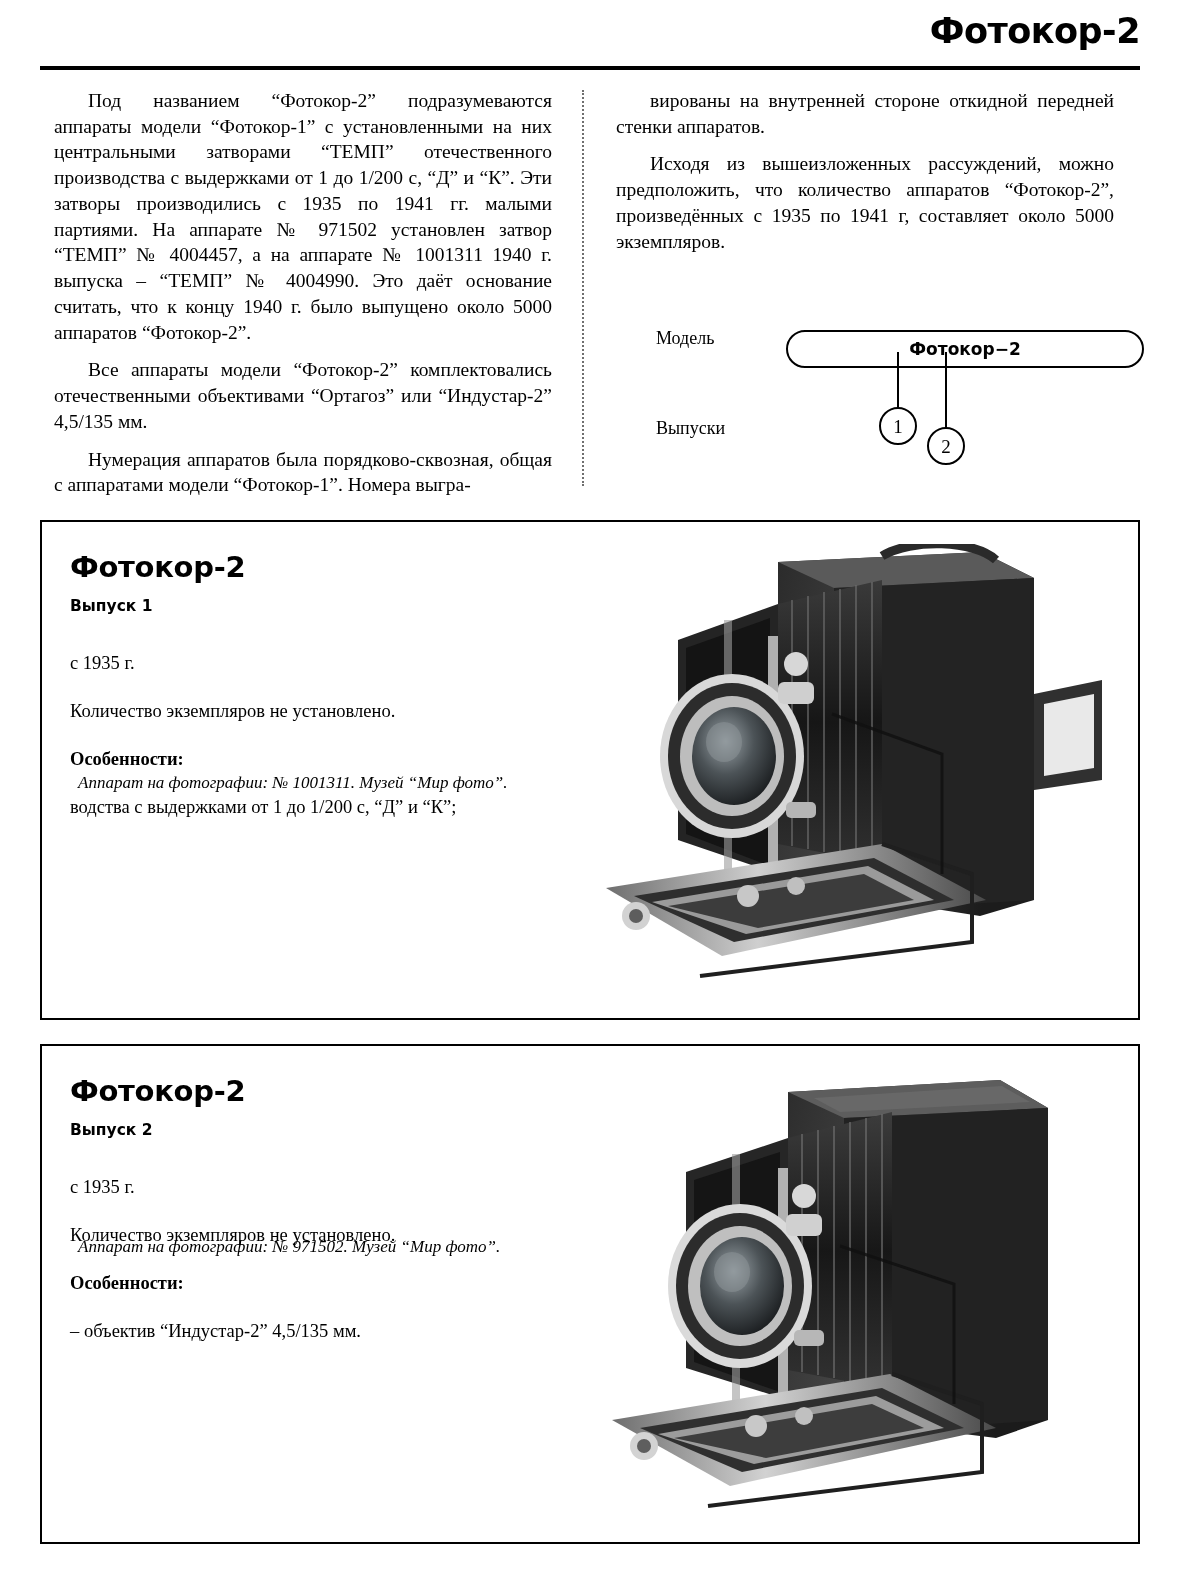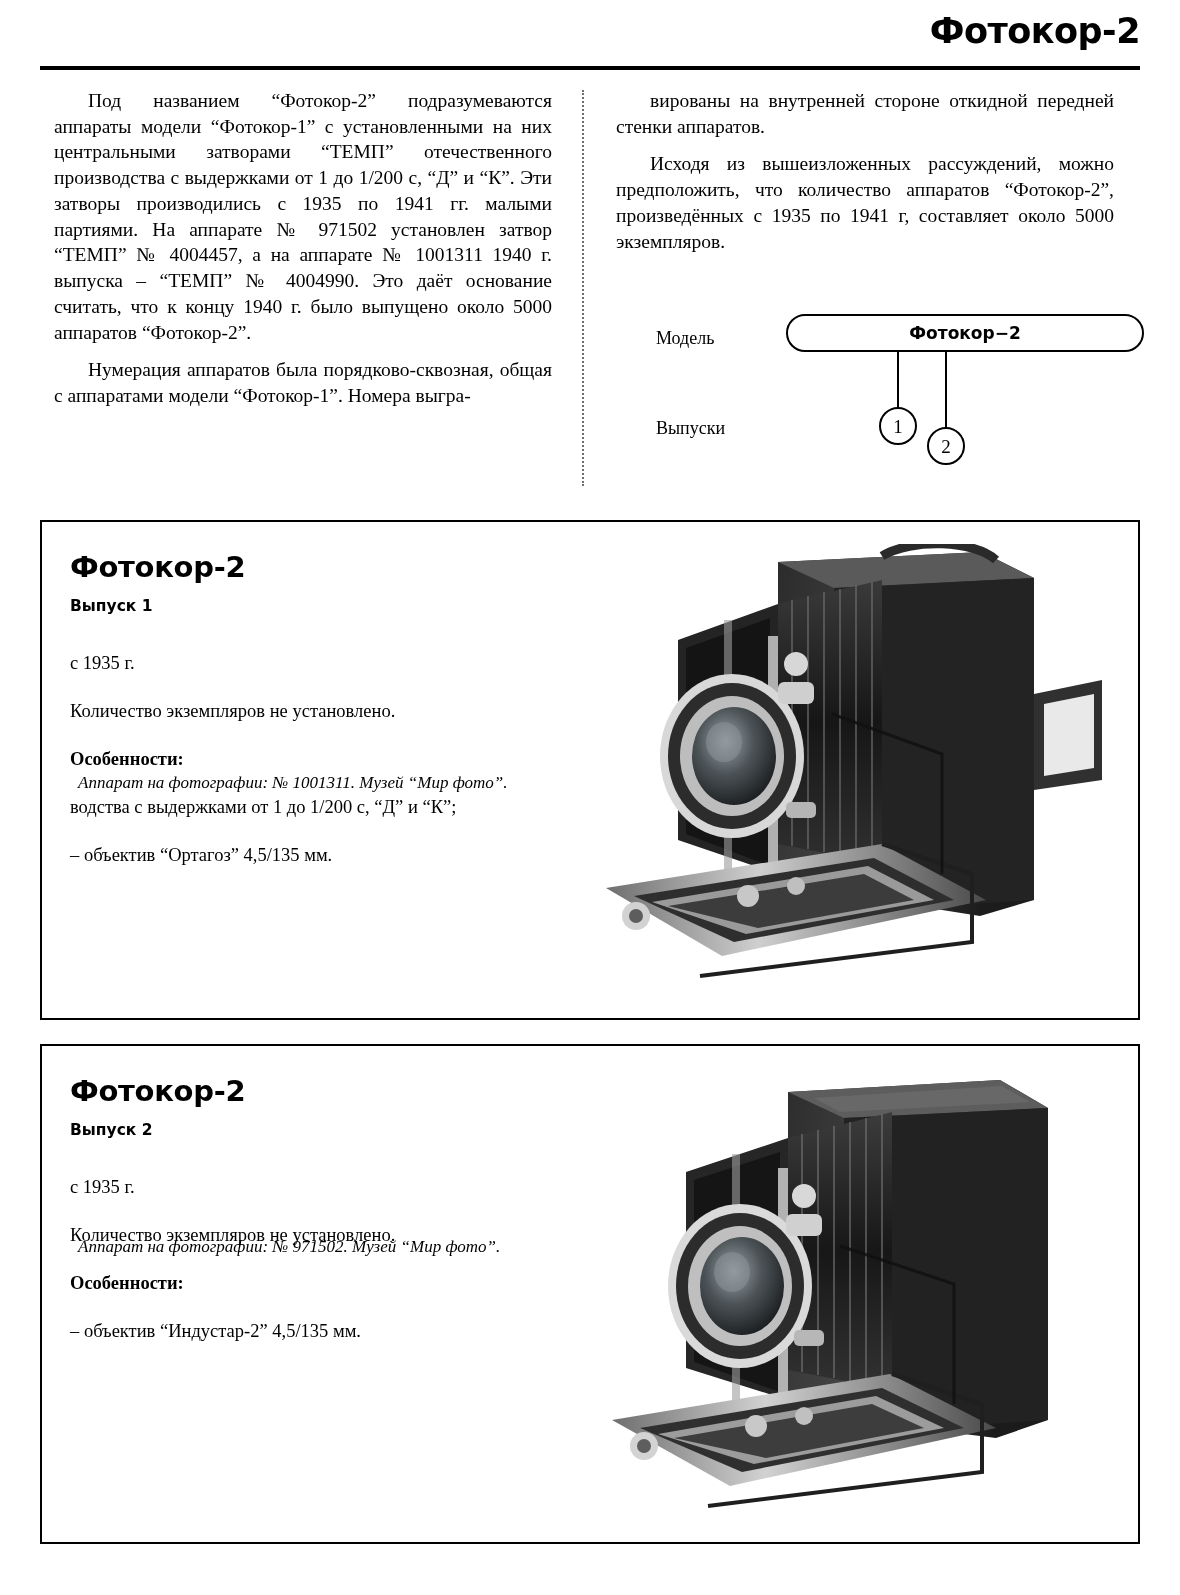--- a/index.html
+++ b/index.html
@@ -87,21 +87,21 @@
     position: absolute;
     font-size: 18px;
     font-family: "Liberation Serif", serif;
   }
   .lbl-model { left: 40px; top: 18px; }
   .lbl-releases { left: 40px; top: 108px; }
 
   .model-box {
     position: absolute;
     left: 170px;
-    top: 4px;
+    top: 20px;
     width: 358px;
     height: 38px;
     border: 2px solid #000;
     border-radius: 19px;
     box-sizing: border-box;
   }
   .model-box span {
     display: block;
     text-align: center;
     line-height: 34px;
@@ -184,20 +184,21 @@
 <div class="page-header">
   <div class="page-title">Фотокор-2</div>
   <div class="header-rule"></div>
 </div>
 
 <div class="columns">
   <div class="col-divider"></div>
 
   <div class="col col-left">
     <p>Под названием “Фотокор-2” подразумеваются аппараты модели “Фотокор-1” с установленными на них центральными затворами “ТЕМП” отечественного производства с выдержками от 1 до 1/200 с, “Д” и “К”. Эти затворы производились с 1935 по 1941 гг. малыми партиями. На аппарате № 971502 установлен затвор “ТЕМП” № 4004457, а на аппарате № 1001311 1940 г. выпуска – “ТЕМП” № 4004990. Это даёт основание считать, что к концу 1940 г. было выпущено около 5000 аппаратов “Фотокор-2”.</p>
+    <p>Все аппараты модели “Фотокор-2” комплектовались отечественными объективами “Ортагоз” или “Индустар-2” 4,5/135 мм.</p>
     <p>Нумерация аппаратов была порядково-сквозная, общая с аппаратами модели “Фотокор-1”. Номера выгра-</p>
   </div>
 
   <div class="col col-right">
     <p>вированы на внутренней стороне откидной передней стенки аппаратов.</p>
     <p>Исходя из вышеизложенных рассуждений, можно предположить, что количество аппаратов “Фотокор-2”, произведённых с 1935 по 1941 г, составляет около 5000 экземпляров.</p>
   </div>
 
   <div class="scheme">
     <svg viewBox="0 0 538 180">
@@ -217,21 +218,20 @@
 </div>
 
 <div class="card" id="card-1">
   <div class="card-title">Фотокор-2</div>
   <div class="card-release">Выпуск 1</div>
   <div class="card-body">
     <span class="line">с 1935 г.</span>
     <span class="line">Количество экземпляров не установлено.</span>
     <span class="line bold">Особенности:</span>
     <span class="line">водства с выдержками от 1 до 1/200 с, “Д” и “К”;</span>
-    <span class="line">– объектив “Ортагоз” 4,5/135 мм.</span>
   </div>
   <div class="card-note" id="note-1">
     <span class="line">Аппарат на фотографии: № 1001311.</span>
     <span class="line">Музей “Мир фото”.</span>
   </div>
 
   <div class="photo" id="photo-1">
     <svg viewBox="0 0 540 455">
       <defs>
         <linearGradient id="bodyG1" x1="0" y1="0" x2="1" y2="0.3">

